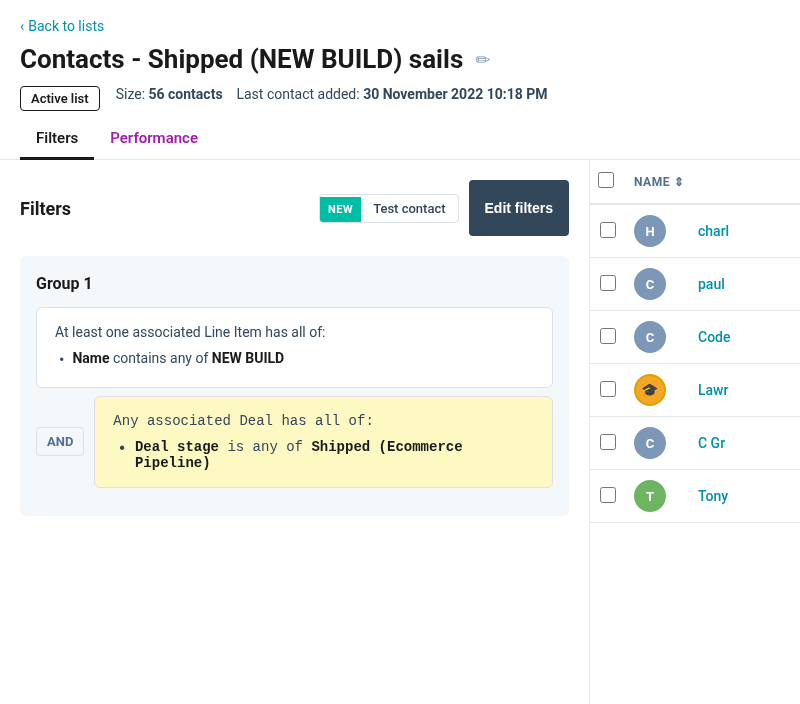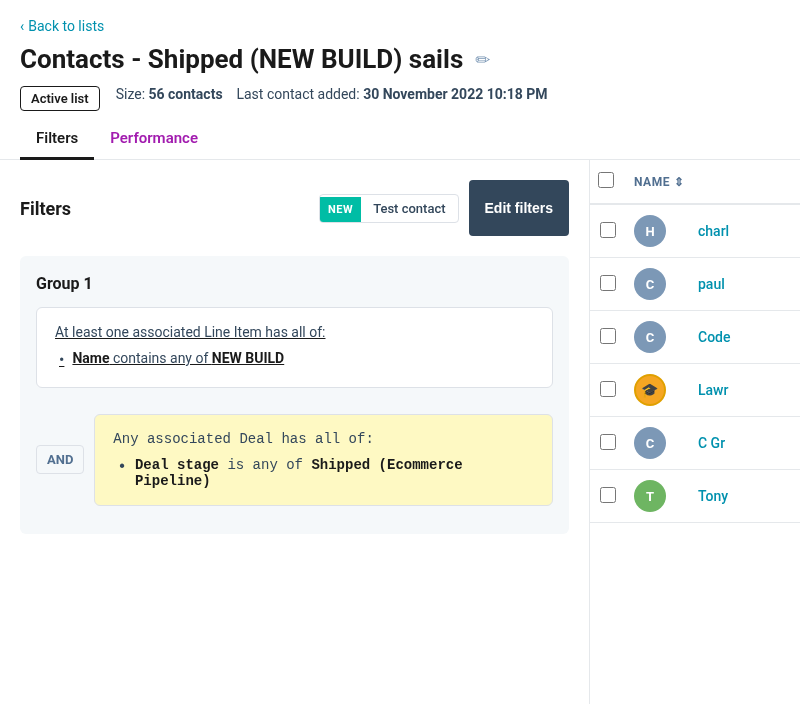--- a/index.html
+++ b/index.html
@@ -183,22 +183,21 @@
       font-weight: 700;
       color: #1a1a1a;
       margin-bottom: 14px;
     }
 
     .filter-block {
       background: #fff;
       border: 1.5px solid #dde1e7;
       border-radius: 6px;
       padding: 16px 18px;
-      margin-bottom: 26px;
-      text-decoration: underline;
+      margin-bottom: 8px;
     }
 
     .filter-block-title {
       font-size: 14px;
       color: #33475b;
       margin-bottom: 10px;
     }
 
     .filter-item {
       display: flex;

